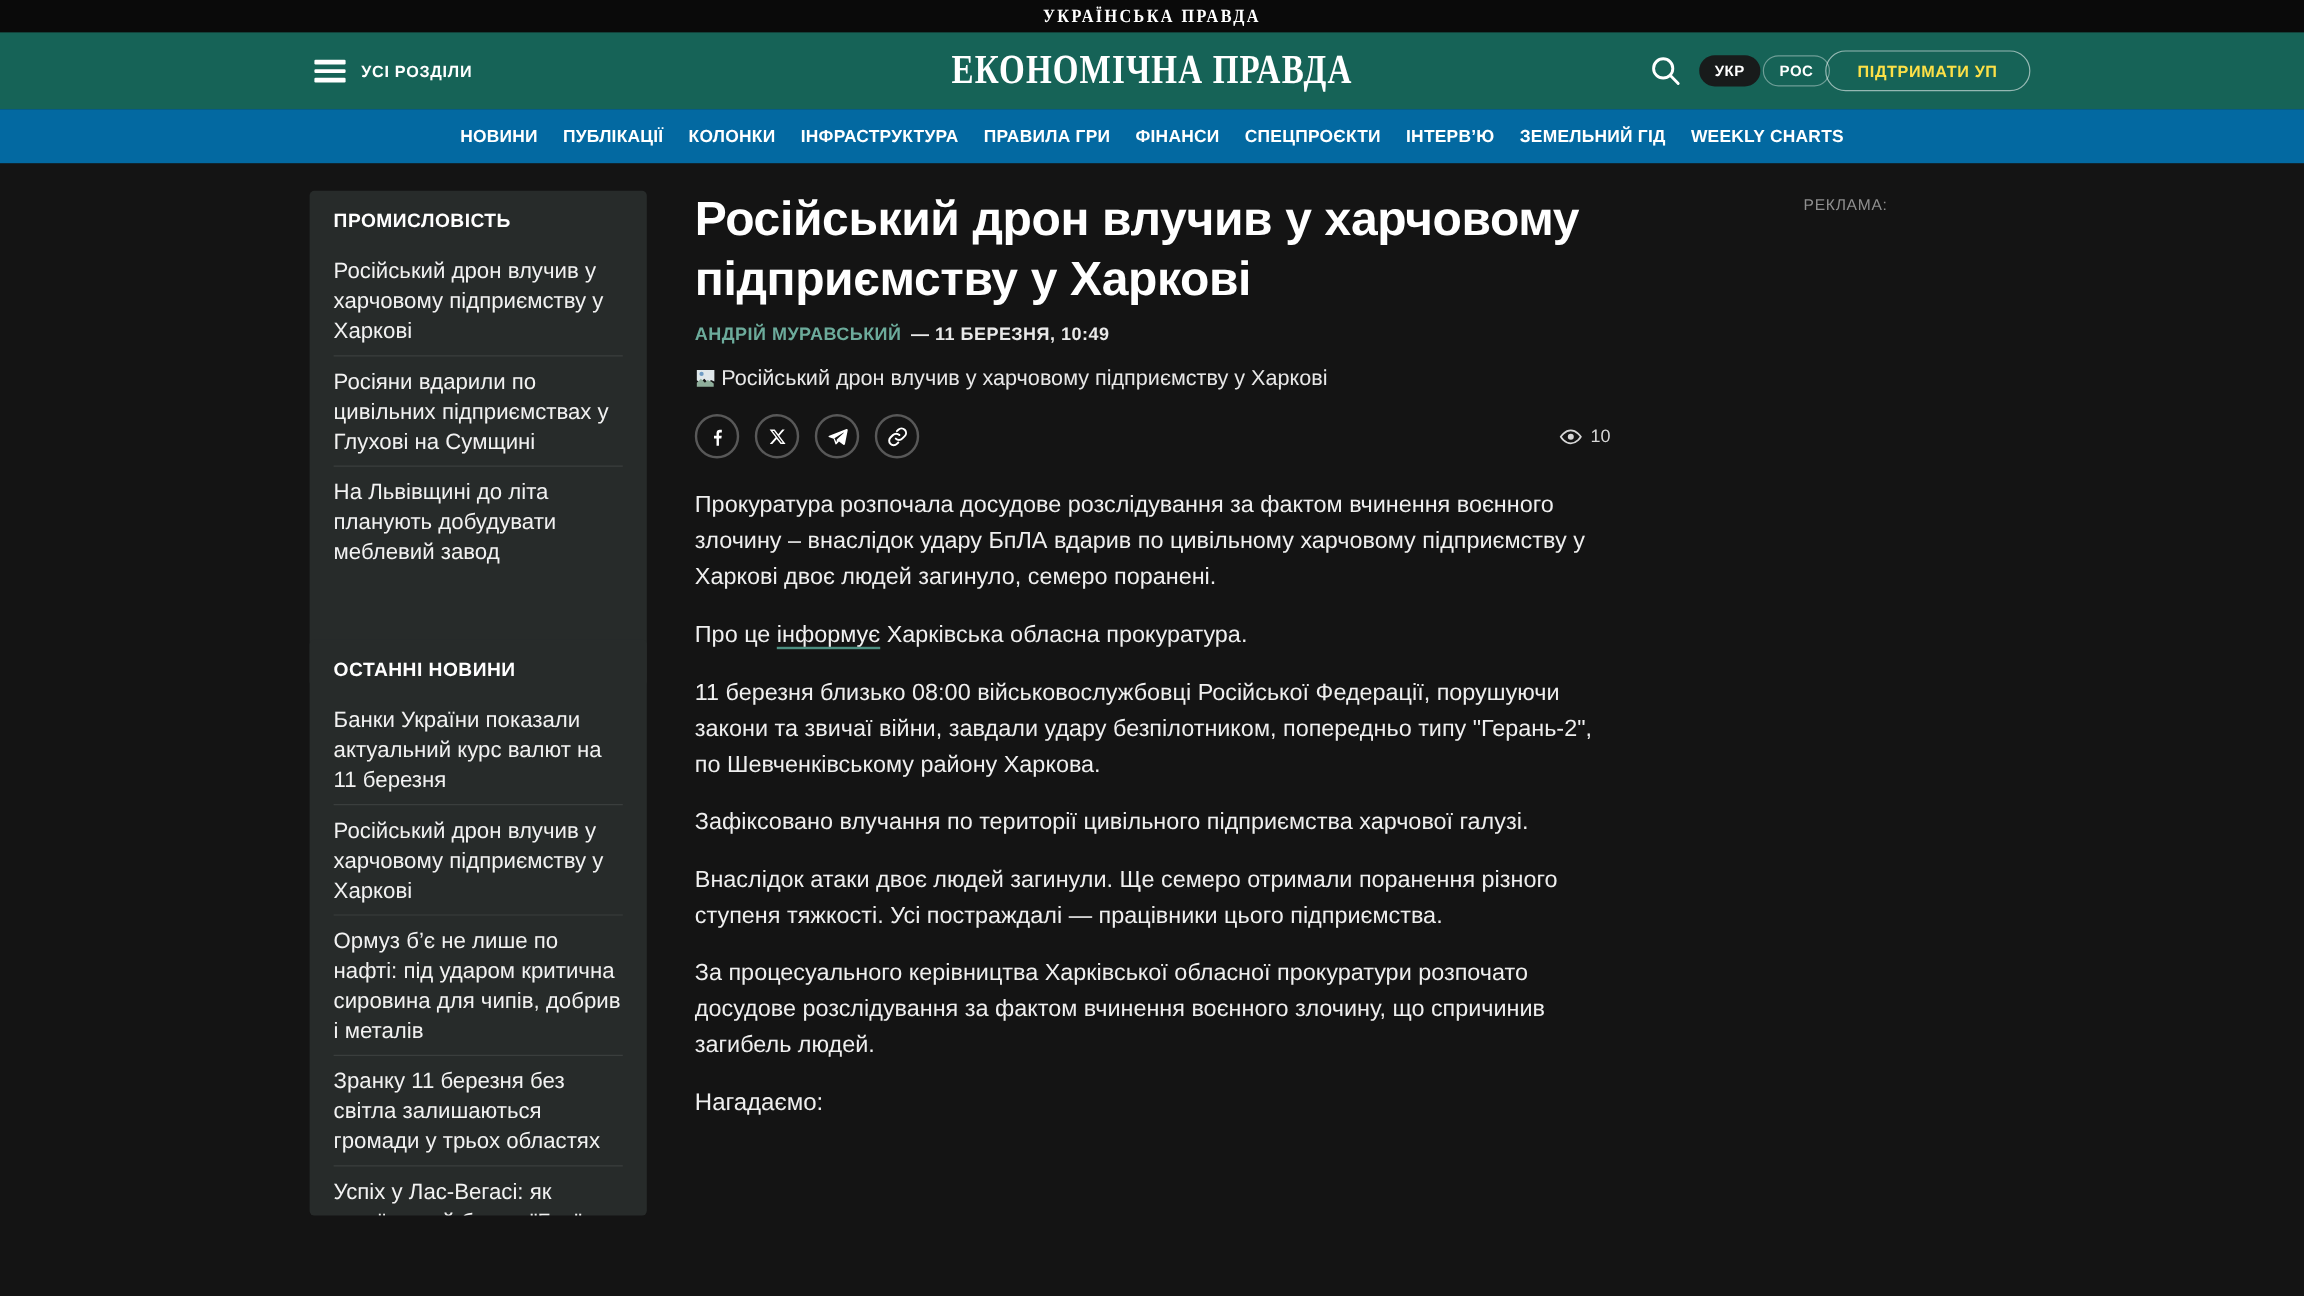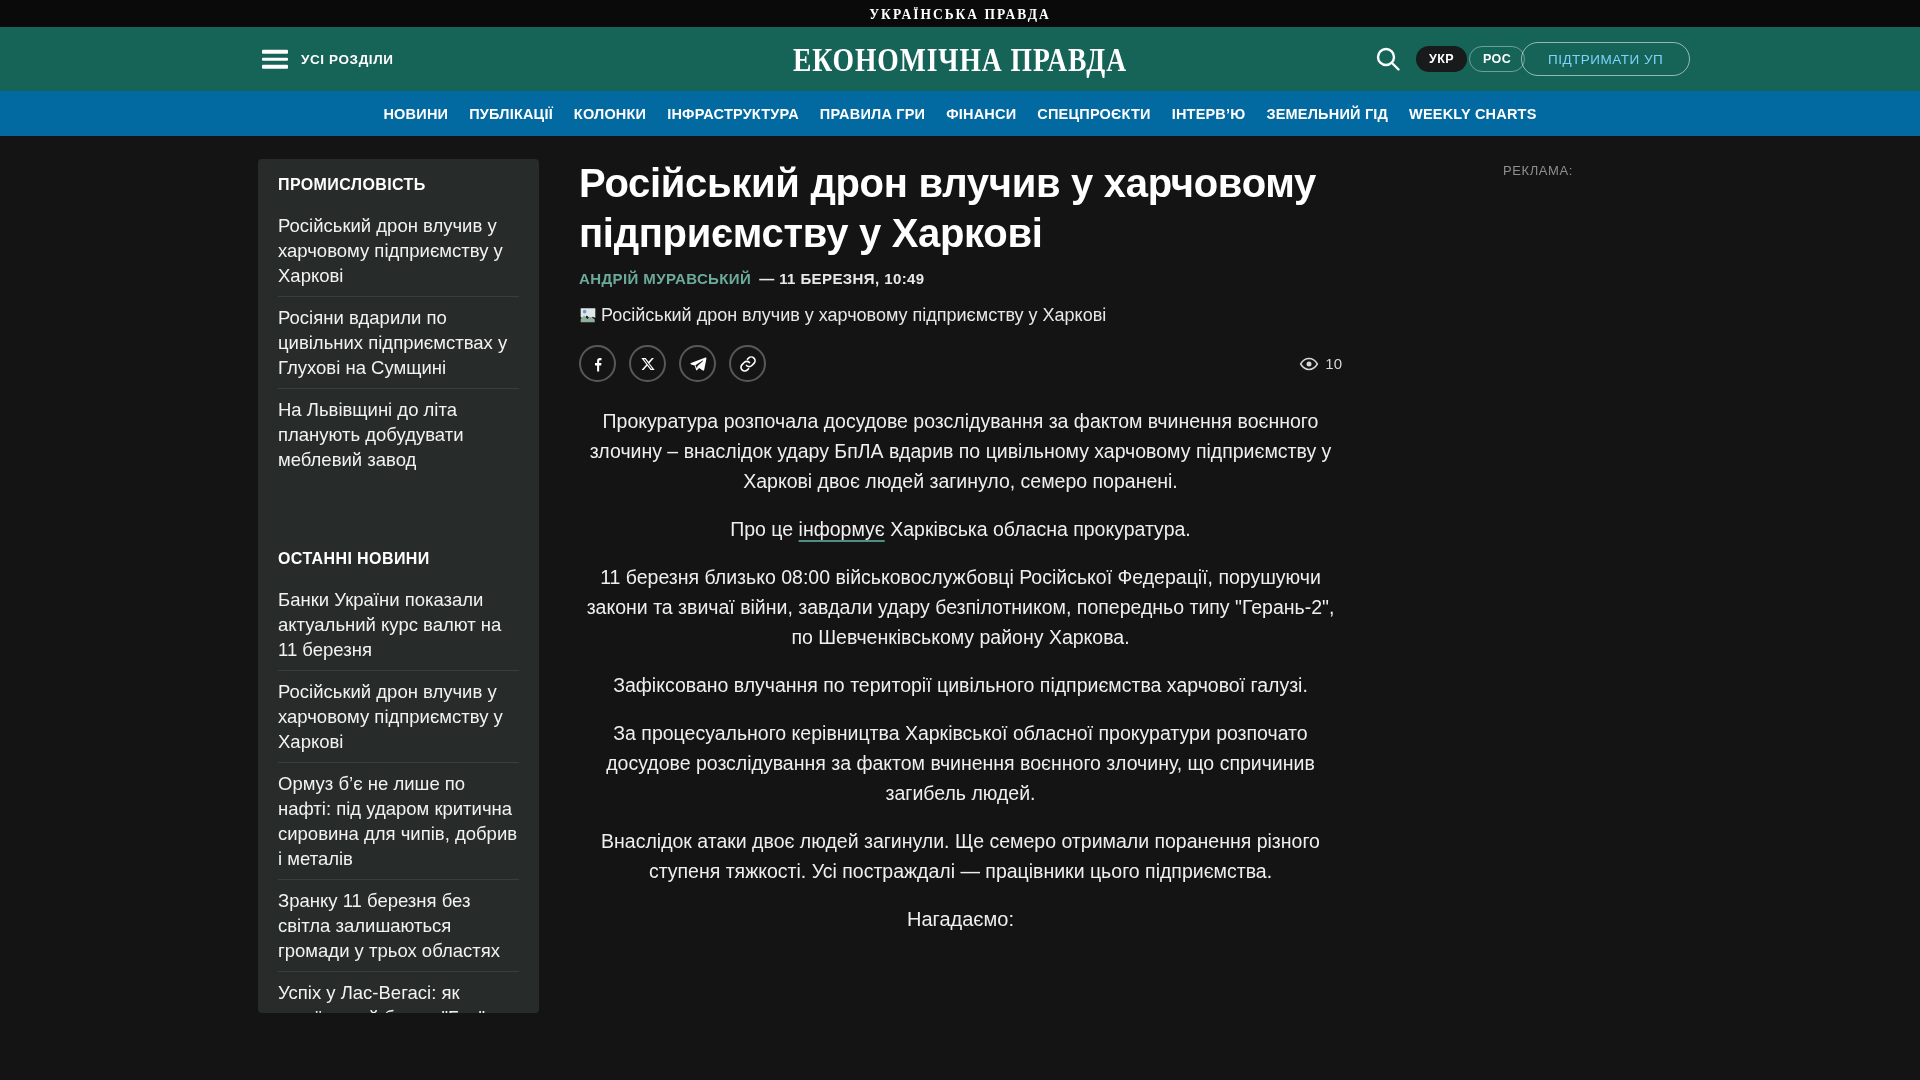--- a/index.html
+++ b/index.html
@@ -31,22 +31,22 @@
   .logo-inner{ display:inline-block; transform:scale(.92,1.15); }
   .search-btn{ position:absolute; left:1374px; top:50%; transform:translateY(-50%);
                width:28px; height:28px; cursor:pointer; }
   .pill{ position:absolute; top:50%; transform:translateY(-50%); height:26px; border-radius:13px;
          display:flex; align-items:center; justify-content:center; padding:0 13px;
          color:#fff; font-size:12.5px; font-weight:700; letter-spacing:.4px; cursor:pointer; }
   .pill-ukr{ left:1416px; background:#181b1b; }
   .pill-ros{ left:1469px; border:1px solid rgba(255,255,255,.38); }
   .support-btn{ position:absolute; left:1521px; top:50%; transform:translateY(-50%);
                 height:34px; border-radius:18px; border:1px solid rgba(255,255,255,.55);
-                display:flex; align-items:center; padding:0 26px; color:#7dd3fc;
-                font-size:13.5px; font-weight:400; letter-spacing:.5px; cursor:pointer; }
+                display:flex; align-items:center; padding:0 26px; color:#fde047;
+                font-size:13.5px; font-weight:700; letter-spacing:.5px; cursor:pointer; }
 
   
   .mainnav{ position:absolute; left:0; top:91px; width:1920px; height:45px; background:#0369a1;
             display:flex; align-items:center; justify-content:center; gap:21px; }
   .nav-item{ color:#fff; font-size:14.5px; font-weight:700; letter-spacing:.2px; white-space:nowrap; }
 
   
   .side-card{ position:absolute; left:258px; width:281px; background:#272b2a;
               border-radius:4px; padding:16px 20px; overflow:hidden; }
   .side-card-1{ top:159px; height:413px; }
@@ -65,21 +65,21 @@
   .pubdate{ color:#e9e9e9; font-weight:600; }
   .img-alt-row{ margin-top:17px; display:flex; align-items:center; gap:4px;
                 color:#e8e8e8; font-size:18px; line-height:22px; }
   .share-row{ margin-top:19px; display:flex; align-items:center; }
   .share-circle{ width:37px; height:37px; border-radius:50%; border:2px solid #585858;
                  display:flex; align-items:center; justify-content:center;
                  margin-right:13px; cursor:pointer; }
   .views{ margin-left:auto; display:flex; align-items:center; gap:6px;
           color:#d6d6d6; font-size:15px; }
   .article-body{ margin-top:24px; }
-  .para{ color:#efefef; font-size:19.5px; line-height:30px; margin-bottom:18px;text-align:center; }
+  .para{ color:#efefef; font-size:19.5px; line-height:30px; margin-bottom:18px; }
   .para.bold{ font-weight:400; font-size:20px; }
   .para.italic{ font-style:italic; }
   .inline-link{ color:#f2f2f2; text-decoration:underline;
                 text-decoration-color:#4d8f81; text-decoration-thickness:1.5px;
                 text-underline-offset:4px; }
 
   
   .ad-label{ position:absolute; left:1503px; top:163px; color:#8f8f8f;
              font-size:13px; letter-spacing:.6px; }
 </style>
@@ -195,19 +195,19 @@
       </svg>
       <span>10</span>
     </div>
   </div>
 
   <div class="article-body">
       <p class="para normal">Прокуратура розпочала досудове розслідування за фактом вчинення воєнного злочину – внаслідок удару БпЛА вдарив по цивільному харчовому підприємству у Харкові двоє людей загинуло, семеро поранені.</p>
       <p class="para normal">Про це <a class="inline-link">інформує</a> Харківська обласна прокуратура.</p>
       <p class="para normal">11 березня близько 08:00 військовослужбовці Російської Федерації, порушуючи закони та звичаї війни, завдали удару безпілотником, попередньо типу "Герань-2", по Шевченківському району Харкова.</p>
       <p class="para normal">Зафіксовано влучання по території цивільного підприємства харчової галузі.</p>
+      <p class="para normal">Внаслідок атаки двоє людей загинули. Ще семеро отримали поранення різного ступеня тяжкості. Усі постраждалі — працівники цього підприємства.</p>
       <p class="para normal">За процесуального керівництва Харківської обласної прокуратури розпочато досудове розслідування за фактом вчинення воєнного злочину, що спричинив загибель людей.</p>
-      <p class="para normal">Внаслідок атаки двоє людей загинули. Ще семеро отримали поранення різного ступеня тяжкості. Усі постраждалі — працівники цього підприємства.</p>
       <p class="para bold">Нагадаємо:</p>
     </div>
 </main>
 
 <div class="ad-label">РЕКЛАМА:</div>
 
 </body></html>

